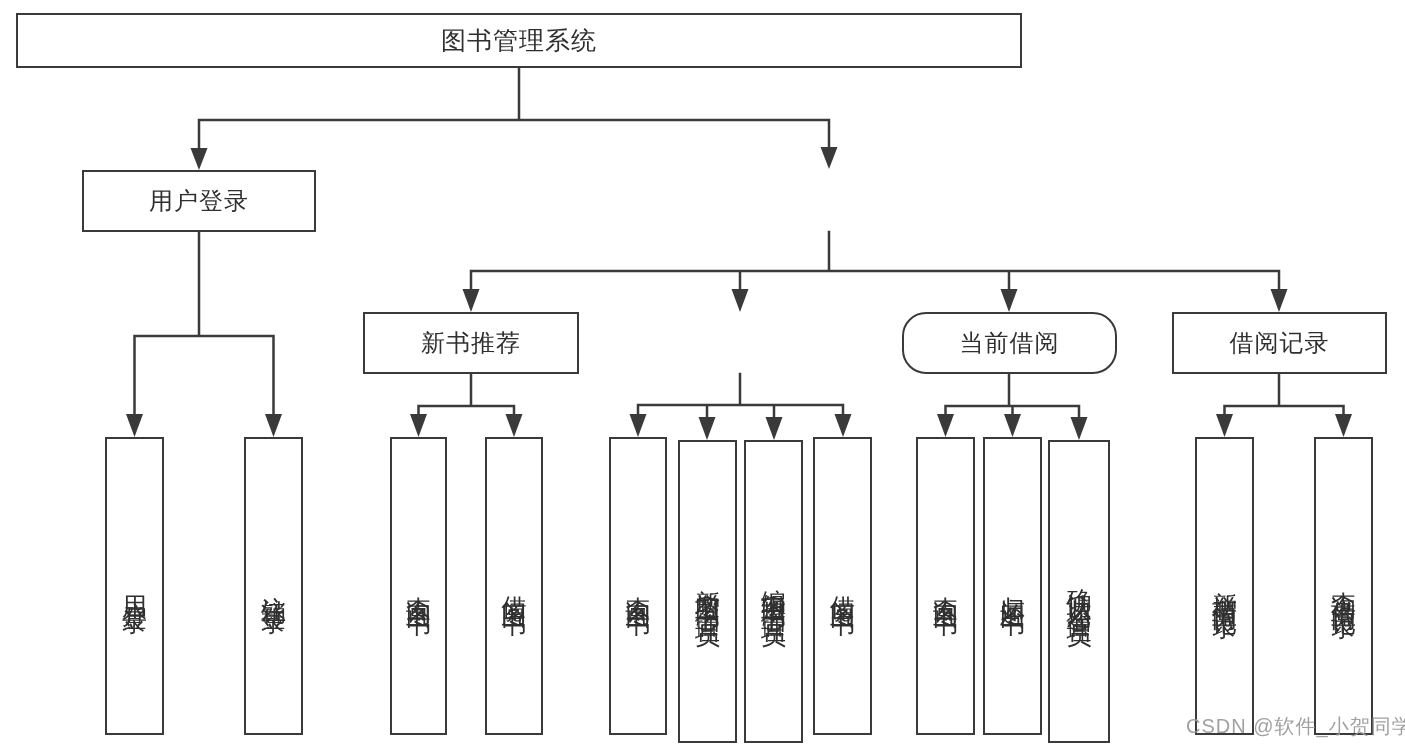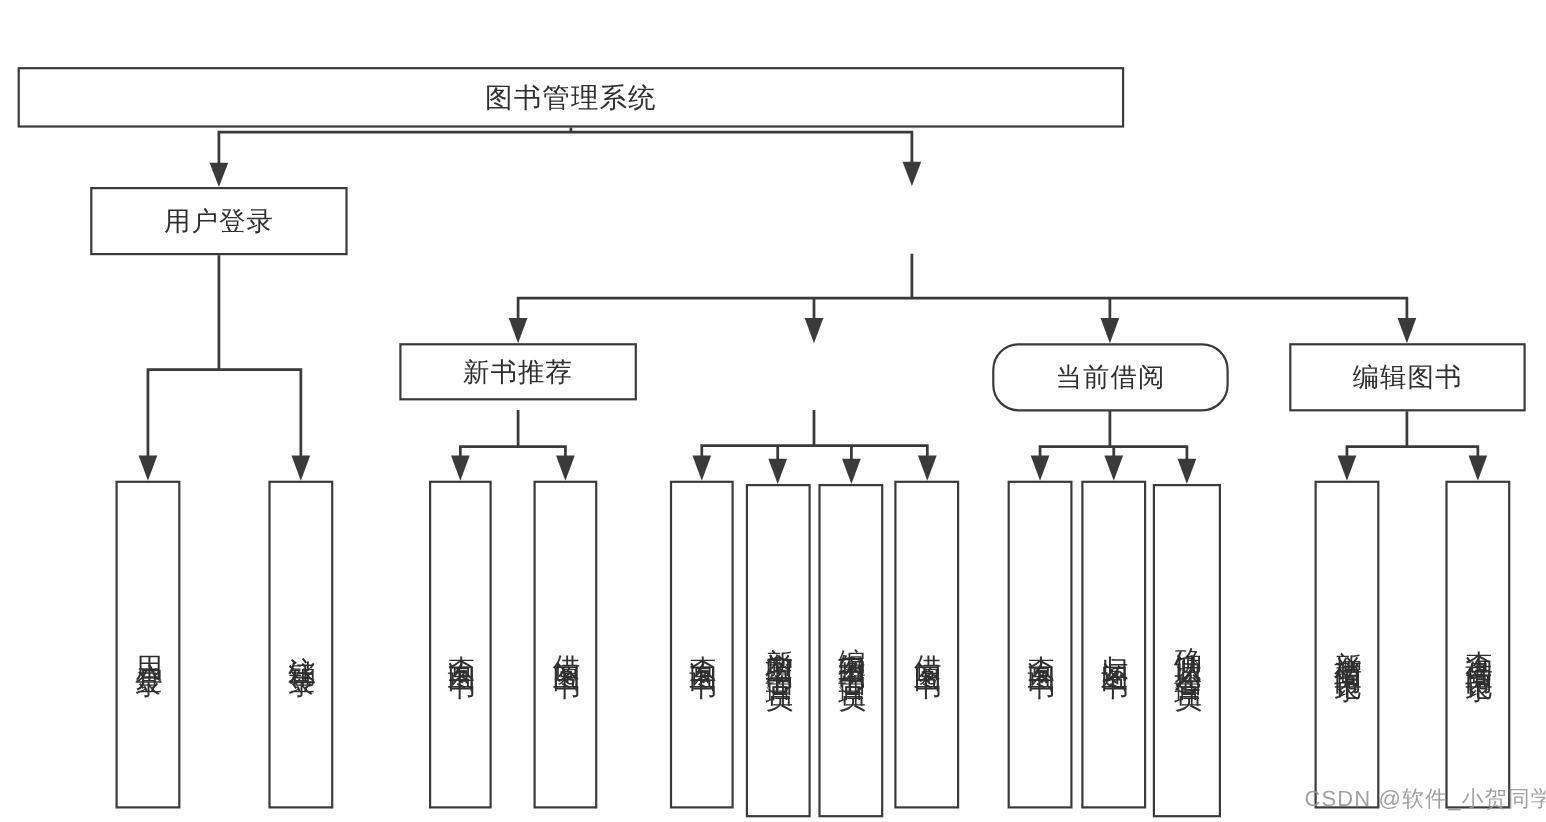--- a/index.html
+++ b/index.html
@@ -22,21 +22,21 @@
   .box{
     position:absolute;
     box-sizing:border-box;
     background:var(--background);
     border:2.5px solid var(--line);
     display:flex;align-items:center;justify-content:center;
     color:var(--text);
     z-index:2;
   }
   .hbox{font-size:24px;letter-spacing:1px;white-space:nowrap;}
-  .root{font-size:25px;margin-top:48px;}
+  .root{font-size:25px;}
   .vbox span{
     writing-mode:vertical-rl;
     text-orientation:mixed;
     font-size:25px;
     letter-spacing:5px;
     line-height:1;
     white-space:nowrap;
   }
   #watermark{
     position:absolute;
@@ -87,23 +87,23 @@
 
     <path class="ln" d="M1279 374 V406 M1224.5 406 H1343.5 M1224.5 406 V419 M1343.5 406 V419"></path>
     <polygon class="ah" points="1216,414 1233,414 1224.5,437"></polygon>
     <polygon class="ah" points="1335,414 1352,414 1343.5,437"></polygon>
   </svg>
 
   <div class="box hbox root" style="left:16px;top:13px;width:1006px;height:55px;">图书管理系统</div>
 
   <div class="box hbox" style="left:82px;top:170px;width:234px;height:62px;">用户登录</div>
 
-  <div class="box hbox" style="left:363px;top:312px;width:216px;height:52px;">新书推荐</div>
+  <div class="box hbox" style="left:363px;top:312px;width:216px;height:62px;">新书推荐</div>
   <div class="box hbox" style="left:902px;top:312px;width:215px;height:62px;border-radius:24px;">当前借阅</div>
-  <div class="box hbox" style="left:1172px;top:312px;width:215px;height:62px;">编辑图书</div>
+  <div class="box hbox" style="left:1172px;top:312px;width:215px;height:62px;">借阅记录</div>
 
   <div class="box vbox" style="left:105px;top:437px;width:59px;height:298px;">
     <span>用户登录</span>
   </div>
   <div class="box vbox" style="left:244px;top:437px;width:59px;height:298px;">
     <span>注销登录</span>
   </div>
 
   <div class="box vbox" style="left:390px;top:437px;width:57px;height:298px;">
     <span>查询图书</span>

